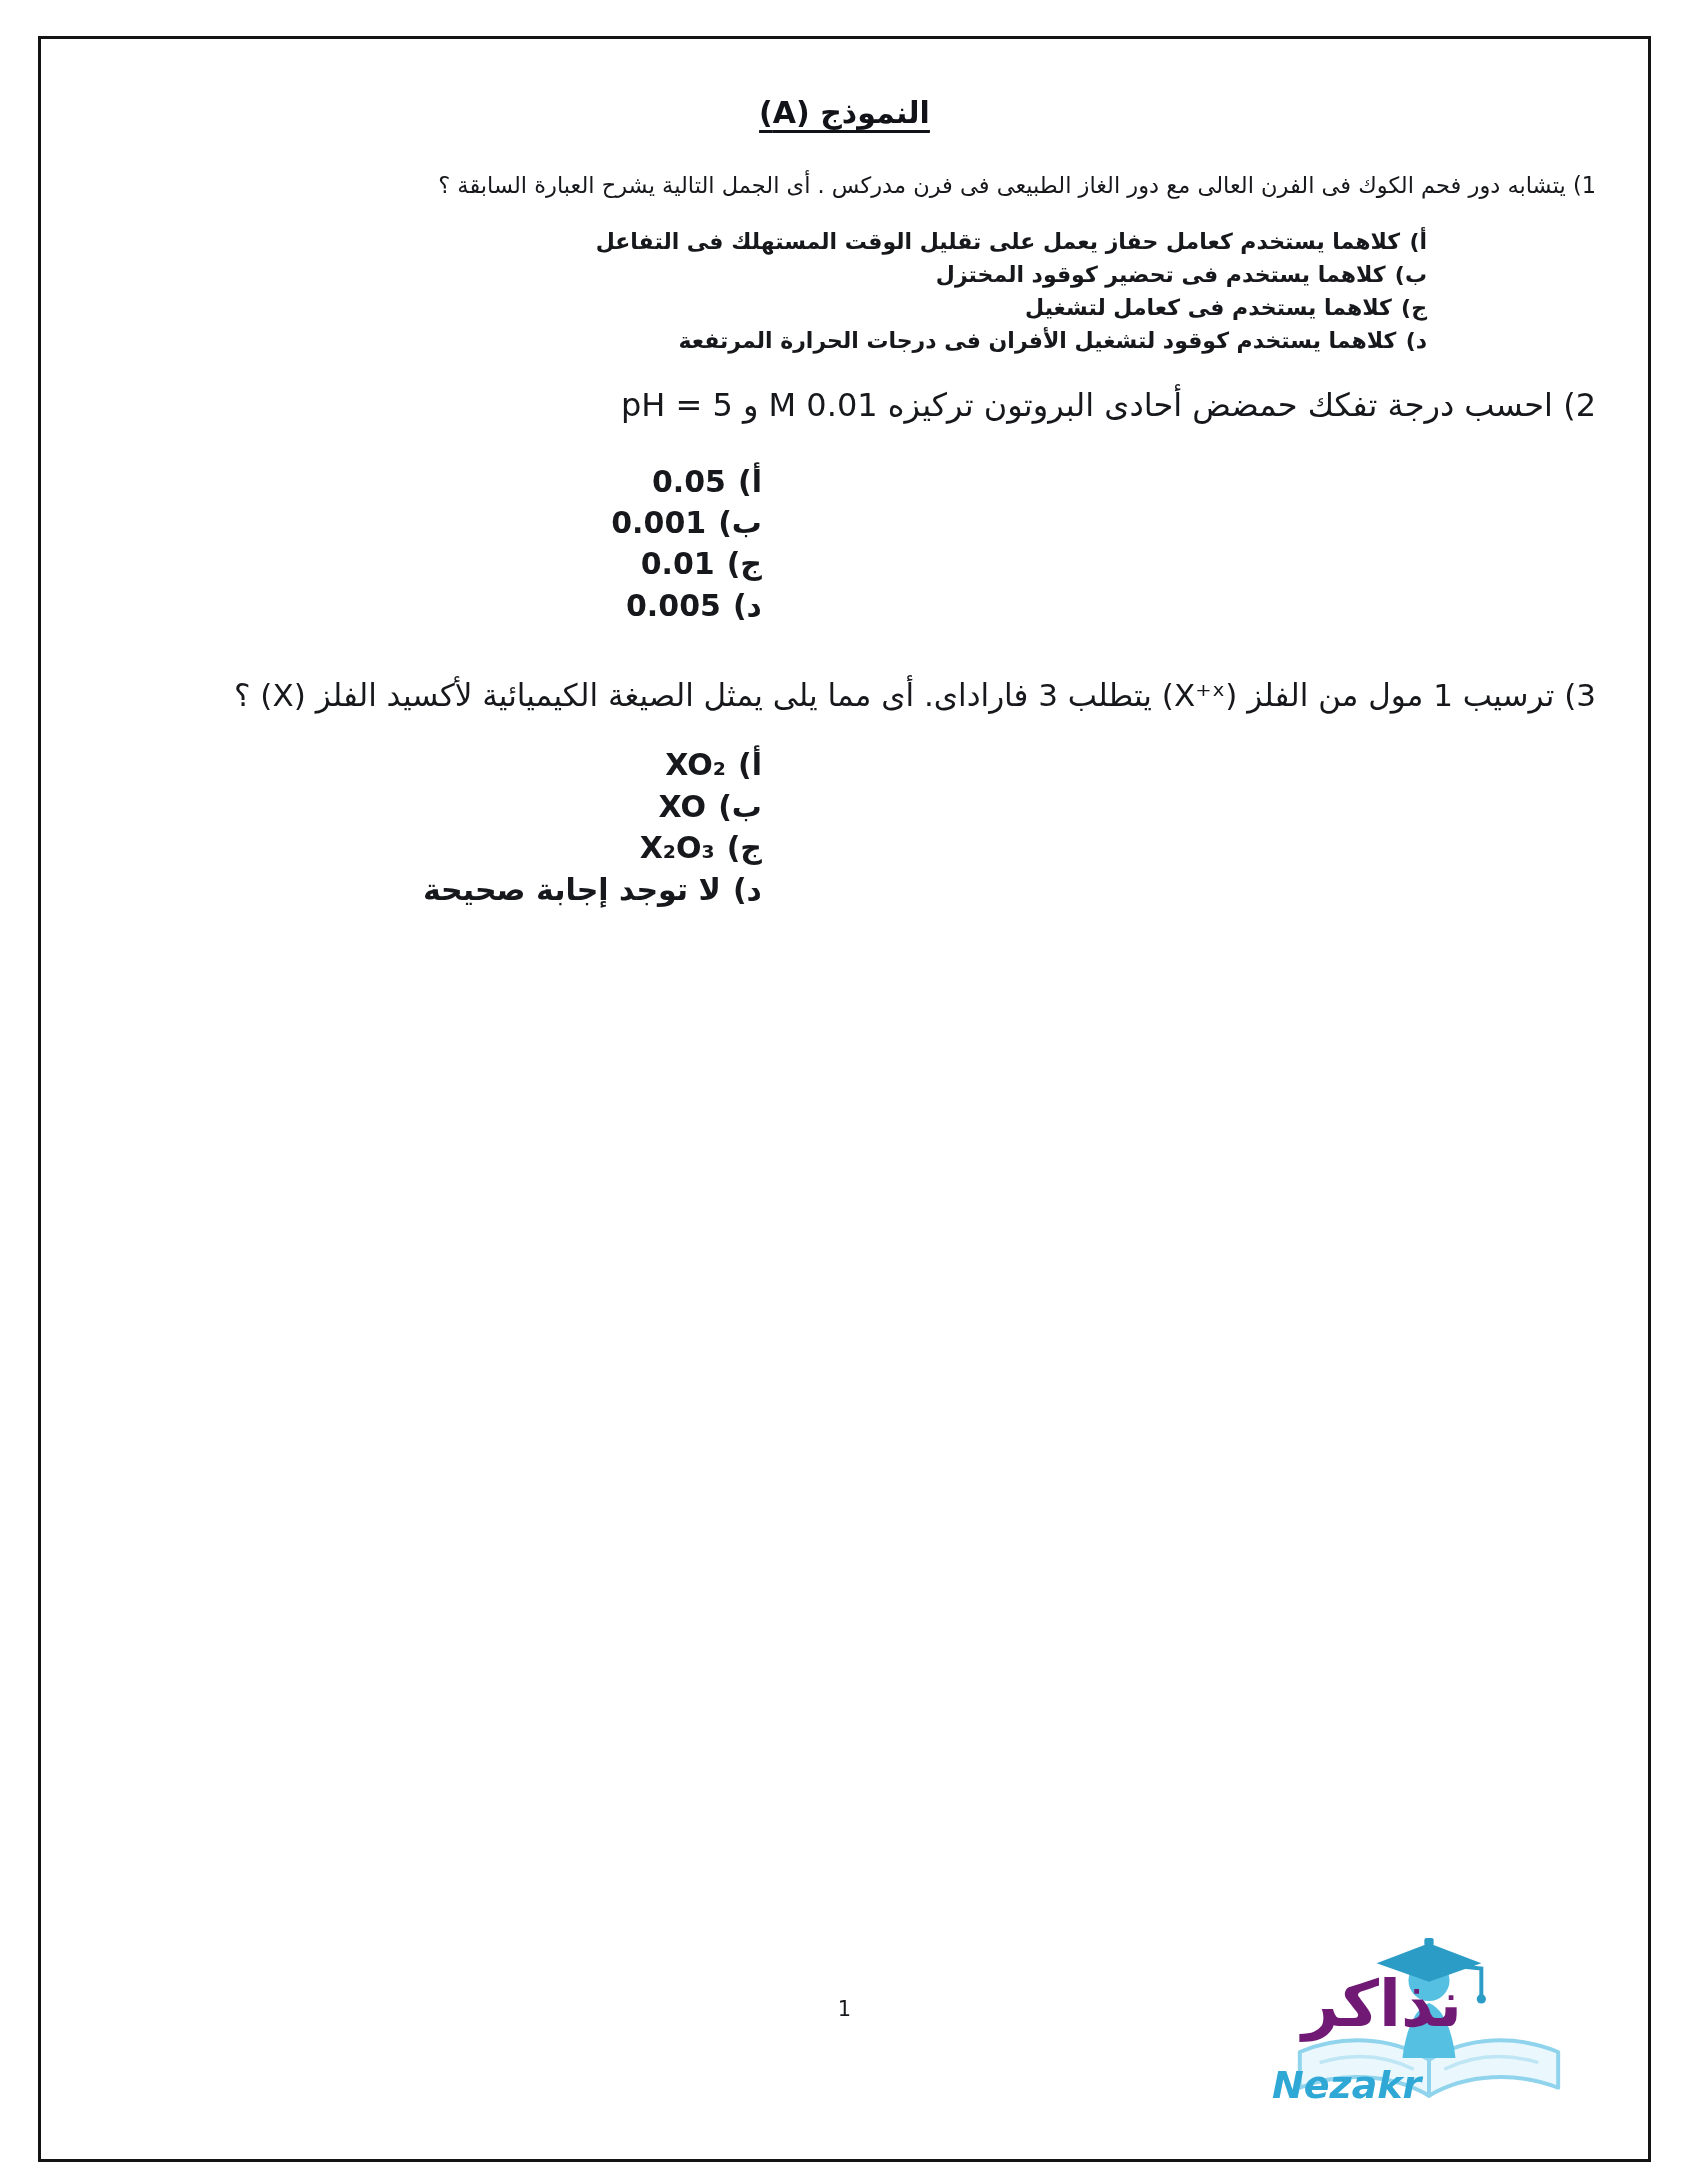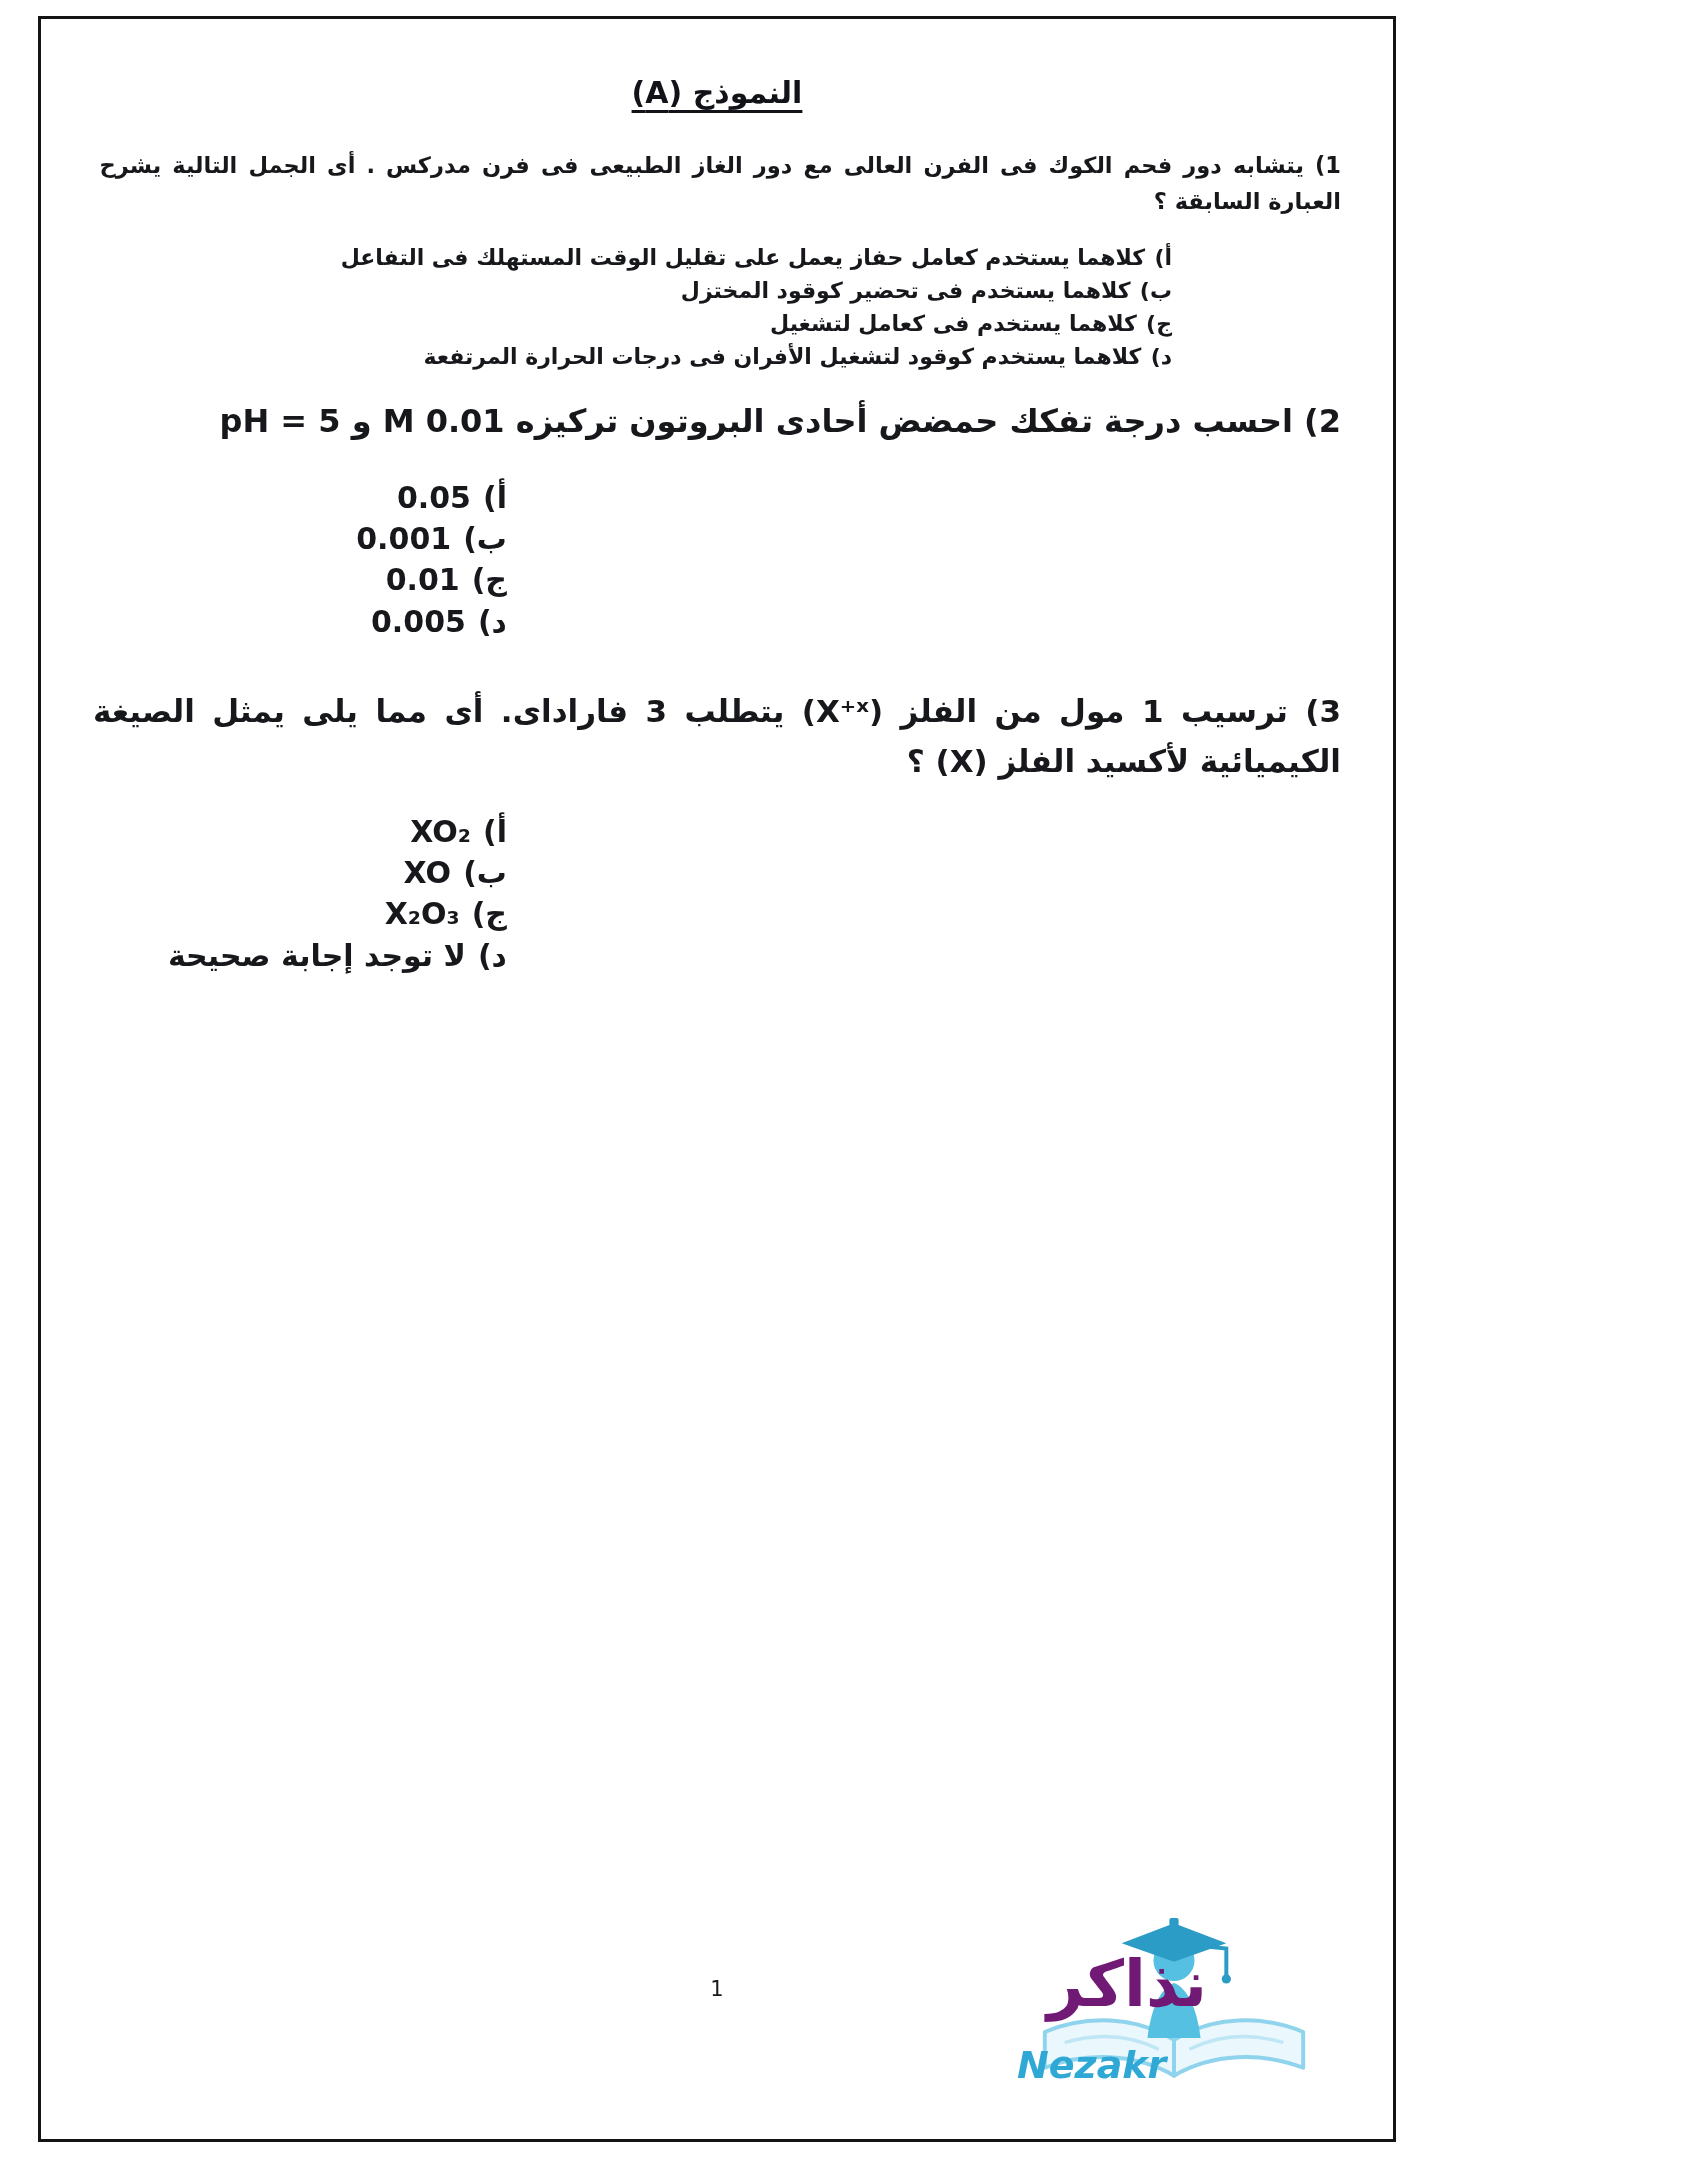--- a/index.html
+++ b/index.html
@@ -4,32 +4,32 @@
 <style>
   * { margin:0; padding:0; box-sizing:border-box; }
   html,body { background:#ffffff; }
   body {
     font-family: "DejaVu Sans", "Liberation Sans", sans-serif;
     width:1687px; height:2183px; position:relative; overflow:hidden;
     color:#17181c;
   }
   .page { width:1687px; height:2183px; position:relative; background:#ffffff; }
   .frame {
-    position:absolute; left:38px; top:16px; width:1358px; height:2126px;
+    position:absolute; left:38px; top:36px; width:1613px; height:2126px;
     border:3.3px solid #141414; background:#ffffff;
   }
   .content { padding:56px 52px 0 52px; }
 
   .title {
     text-align:center; font-size:30px; font-weight:bold;
     text-decoration:underline; text-underline-offset:6.6px; color:#121319;
   }
 
   .q-text {
-    font-weight:bold; text-align:justify; text-align-last:right;
+    font-weight:normal; text-align:justify; text-align-last:right;
     line-height:1.6; color:#17181c;
   }
   .q1-text { margin-top:37px; font-size:22.5px; padding-left:6.6px; }
 
   .options { list-style:none; }
   .opt { display:flex; gap:9.3px; font-weight:bold; }
 
   .q1-options { margin-top:22.5px; padding-right:169px; font-size:22px; }
   .q1-options .opt { line-height:1.42; margin-bottom:2px; }
 

